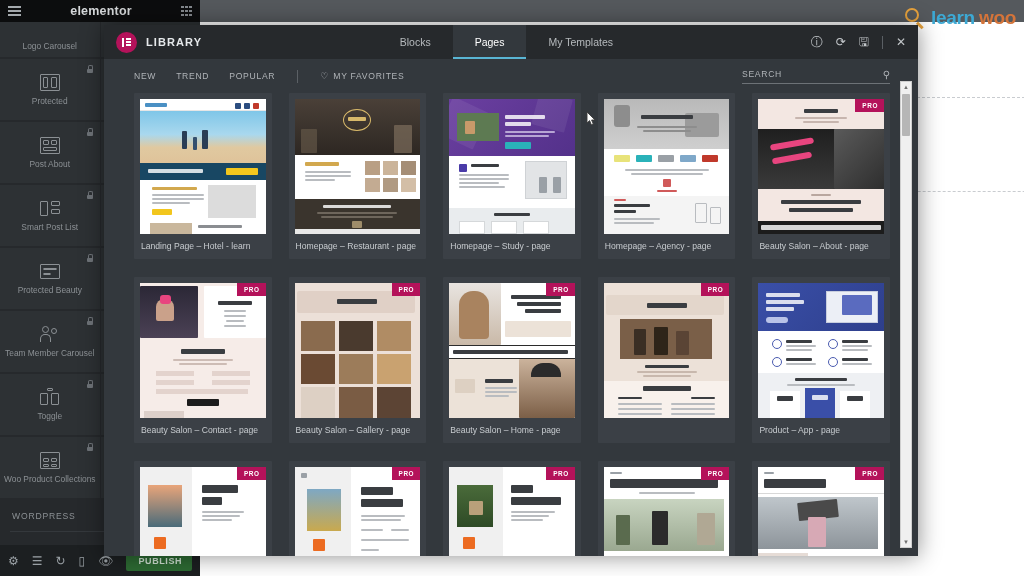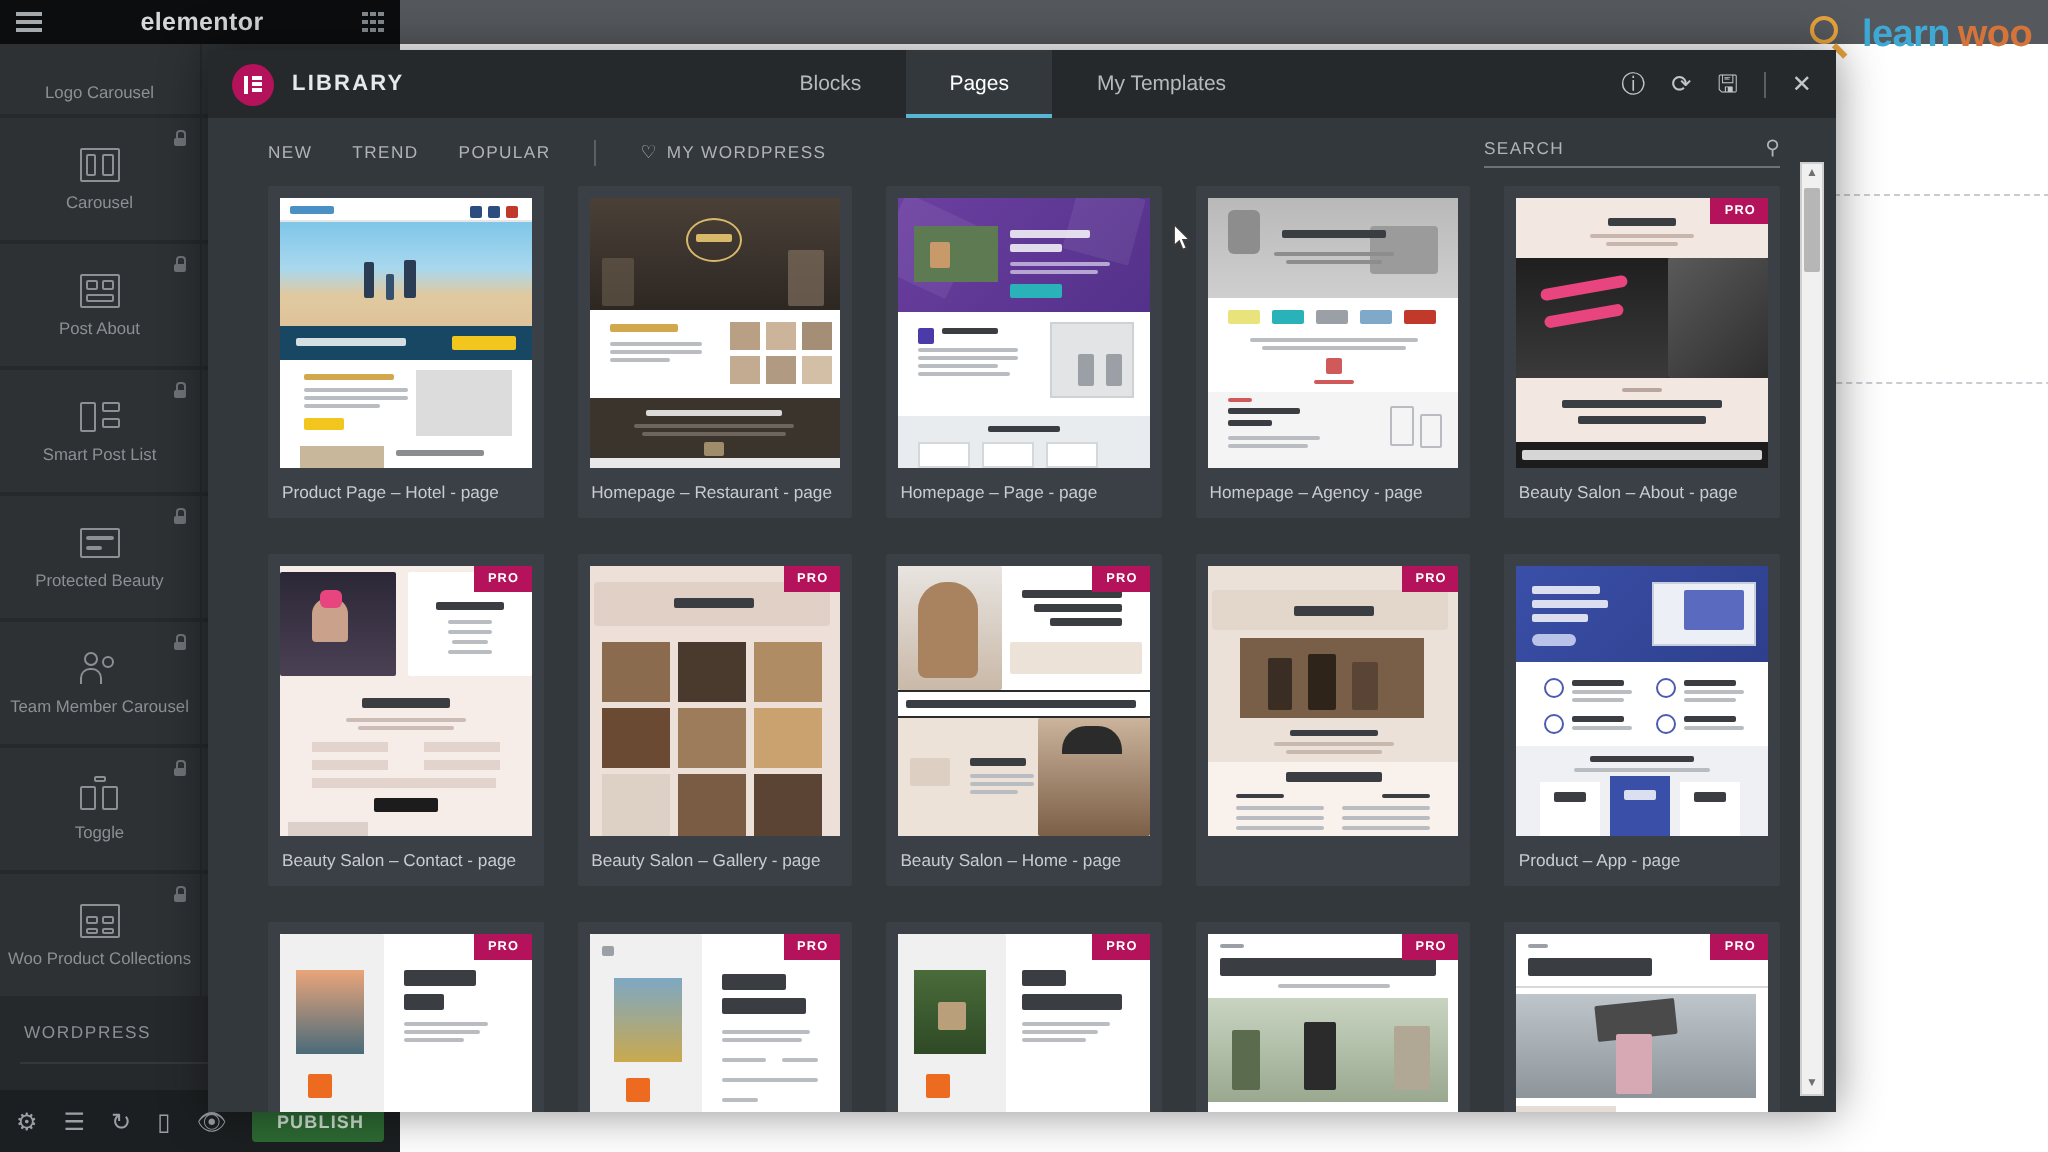--- a/index.html
+++ b/index.html
@@ -302,21 +302,21 @@
         <div class="widget-label"></div>
       </div>
 
       <div class="widget">
         <span class="lock"></span>
         <span class="widget-ico">
           <span class="bx" style="left:1px;top:1px;width:20px;height:17px;"></span>
           <span class="bx" style="left:4px;top:4px;width:5px;height:11px;"></span>
           <span class="bx" style="left:12px;top:4px;width:6px;height:11px;"></span>
         </span>
-        <div class="widget-label">Carousel</div>
+        <div class="widget-label">Protected</div>
       </div>
       <div class="widget">
         <span class="lock"></span>
         <div class="widget-label">On</div>
       </div>
 
       <div class="widget">
         <span class="lock"></span>
         <span class="widget-ico">
           <span class="bx" style="left:1px;top:1px;width:20px;height:17px;"></span>
@@ -451,21 +451,21 @@
     </div>
 
     <div class="modal-toolbar">
       <div class="filters">
         <span class="filter">NEW</span>
         <span class="filter">TREND</span>
         <span class="filter">POPULAR</span>
         <span class="filter-sep"></span>
         <span class="fav">
           <span class="heart">♡</span>
-          <span class="filter">MY WORDPRESS</span>
+          <span class="filter">MY FAVORITES</span>
         </span>
       </div>
       <div class="search-wrap">
         <input class="search-input" placeholder="SEARCH" style="">
         <span class="search-ico">⚲</span>
       </div>
     </div>
 
     <div class="modal-body">
       <div class="tpl-grid">
@@ -489,21 +489,21 @@
               <div class="txt" style="left:12px;top:88px;width:45px;height:3px;background:#d2a84e;"></div>
               <div class="txt" style="left:12px;top:95px;width:52px;height:2px;"></div>
               <div class="txt" style="left:12px;top:99px;width:52px;height:2px;"></div>
               <div class="txt" style="left:12px;top:103px;width:38px;height:2px;"></div>
               <div class="chip" style="left:12px;top:110px;width:20px;height:6px;background:#f2c61d;"></div>
               <div class="ph" style="right:10px;top:86px;width:48px;height:33px;background:#dcdcdc;"></div>
               <div class="ph" style="left:10px;top:124px;width:42px;height:28px;background:#c9b79c;"></div>
               <div class="txt" style="left:58px;top:126px;width:44px;height:3px;background:#8a8d91;"></div>
             </div>
           </div>
-          <div class="tpl-title">Product Page – Hotel - page</div>
+          <div class="tpl-title">Landing Page – Hotel - learn</div>
         </div>
 
         <div class="tpl-card">
           <div class="thumb-wrap">
             <div class="mini">
               <div class="band" style="top:0;height:56px;background:linear-gradient(#4a4038,#2d2722);"></div>
               <div class="chip" style="left:50%;top:10px;margin-left:-14px;width:28px;height:22px;border-radius:50%;border:1.5px solid #d8b96a;"></div>
               <div class="txt" style="left:50%;top:18px;margin-left:-9px;width:18px;height:4px;background:#d8b96a;"></div>
               <div class="chip" style="left:6px;top:30px;width:16px;height:24px;background:#6b5d4d;opacity:.6;"></div>
               <div class="chip" style="right:8px;top:26px;width:18px;height:28px;background:#7d6e5c;opacity:.7;"></div>
@@ -552,21 +552,21 @@
               <div class="ph" style="right:8px;top:62px;width:42px;height:38px;background:#e2e4e6;border:1px solid #cfd2d5;"></div>
               <div class="chip" style="right:28px;top:78px;width:8px;height:16px;background:#9aa0a6;"></div>
               <div class="chip" style="right:14px;top:78px;width:8px;height:16px;background:#9aa0a6;"></div>
               <div class="band" style="top:109px;height:26px;background:#e9ecee;"></div>
               <div class="txt d" style="left:50%;top:114px;margin-left:-18px;width:36px;height:3px;"></div>
               <div class="ph" style="left:10px;top:122px;width:26px;height:13px;background:#fff;border:1px solid #d5d8da;"></div>
               <div class="ph" style="left:42px;top:122px;width:26px;height:13px;background:#fff;border:1px solid #d5d8da;"></div>
               <div class="ph" style="left:74px;top:122px;width:26px;height:13px;background:#fff;border:1px solid #d5d8da;"></div>
             </div>
           </div>
-          <div class="tpl-title">Homepage – Page - page</div>
+          <div class="tpl-title">Homepage – Study - page</div>
         </div>
 
         <div class="tpl-card">
           <div class="thumb-wrap">
             <div class="mini" style="background:#f4f4f4;">
               <div class="band" style="top:0;height:50px;background:linear-gradient(#b9b9b9,#cfcfcf);"></div>
               <div class="chip" style="left:10px;top:6px;width:16px;height:22px;background:#8d8d8d;border-radius:3px;"></div>
               <div class="chip" style="right:10px;top:14px;width:34px;height:24px;background:#9b9b9b;border-radius:2px;"></div>
               <div class="txt d" style="left:50%;top:16px;margin-left:-26px;width:52px;height:4px;"></div>
               <div class="txt" style="left:50%;top:27px;margin-left:-30px;width:60px;height:2px;background:#8d8d8d;"></div>

